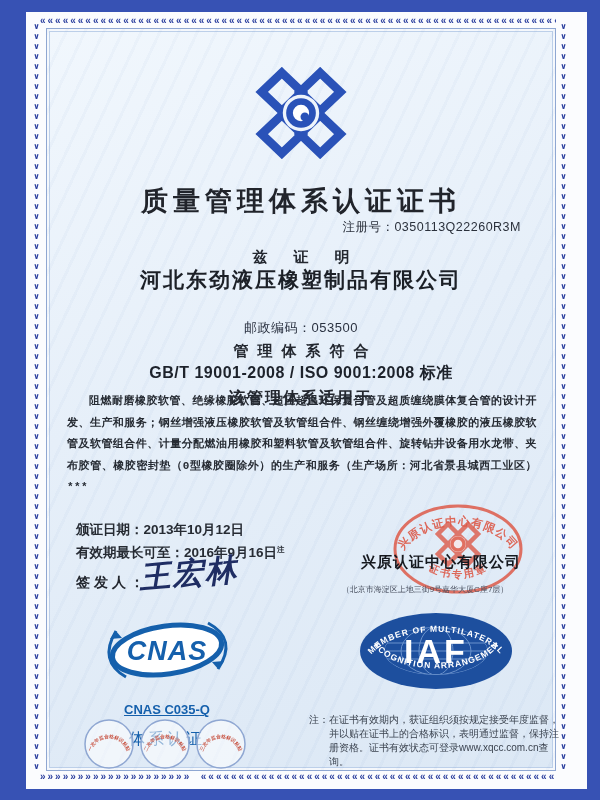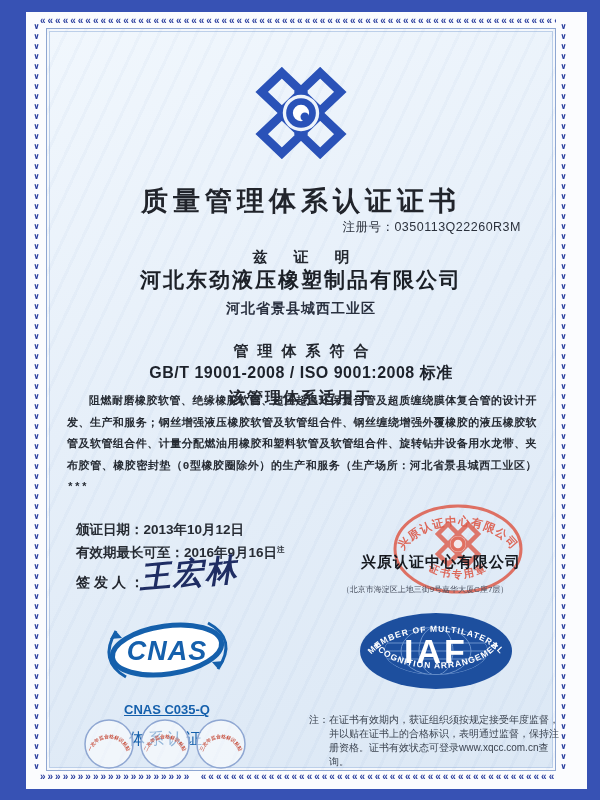--- a/index.html
+++ b/index.html
@@ -75,21 +75,21 @@
         <circle cx="54" cy="52" r="4.5" fill="#2a52b8"></circle>
       </svg>
     </div>
 
     <div class="c title">质量管理体系认证证书</div>
 
     <div class="abs reg"><span>注册号：</span><span>0350113Q22260R3M</span></div>
 
     <div class="c company">河北东劲液压橡塑制品有限公司</div>
     <div class="c certify">兹证明</div>
-    <div class="c addr">河北省景县城西工业区</div>
+    <div class="c postcode"><span>邮政编码：</span><span>053500</span></div>
 
     <div class="c conform">管理体系符合</div>
     <div class="c standard">GB/T 19001-2008 / ISO 9001:2008 标准</div>
     <div class="c scopehead">该管理体系适用于</div>
     <div class="abs scopetext">阻燃耐磨橡胶软管、绝缘橡胶软管、超压超温环保复合管及超质缠绕膜体复合管的设计开发、生产和服务；钢丝增强液压橡胶软管及软管组合件、钢丝缠绕增强外覆橡胶的液压橡胶软管及软管组合件、计量分配燃油用橡胶和塑料软管及软管组合件、旋转钻井设备用水龙带、夹布胶管、橡胶密封垫（0型橡胶圈除外）的生产和服务（生产场所：河北省景县城西工业区）***</div>
 
     <div class="abs issue"><span>颁证日期：</span><span>2013年10月12日</span></div>
 
     <div class="abs valid"><span>有效期最长可至：</span><span>2016年9月16日</span><sup>注</sup></div>
 

